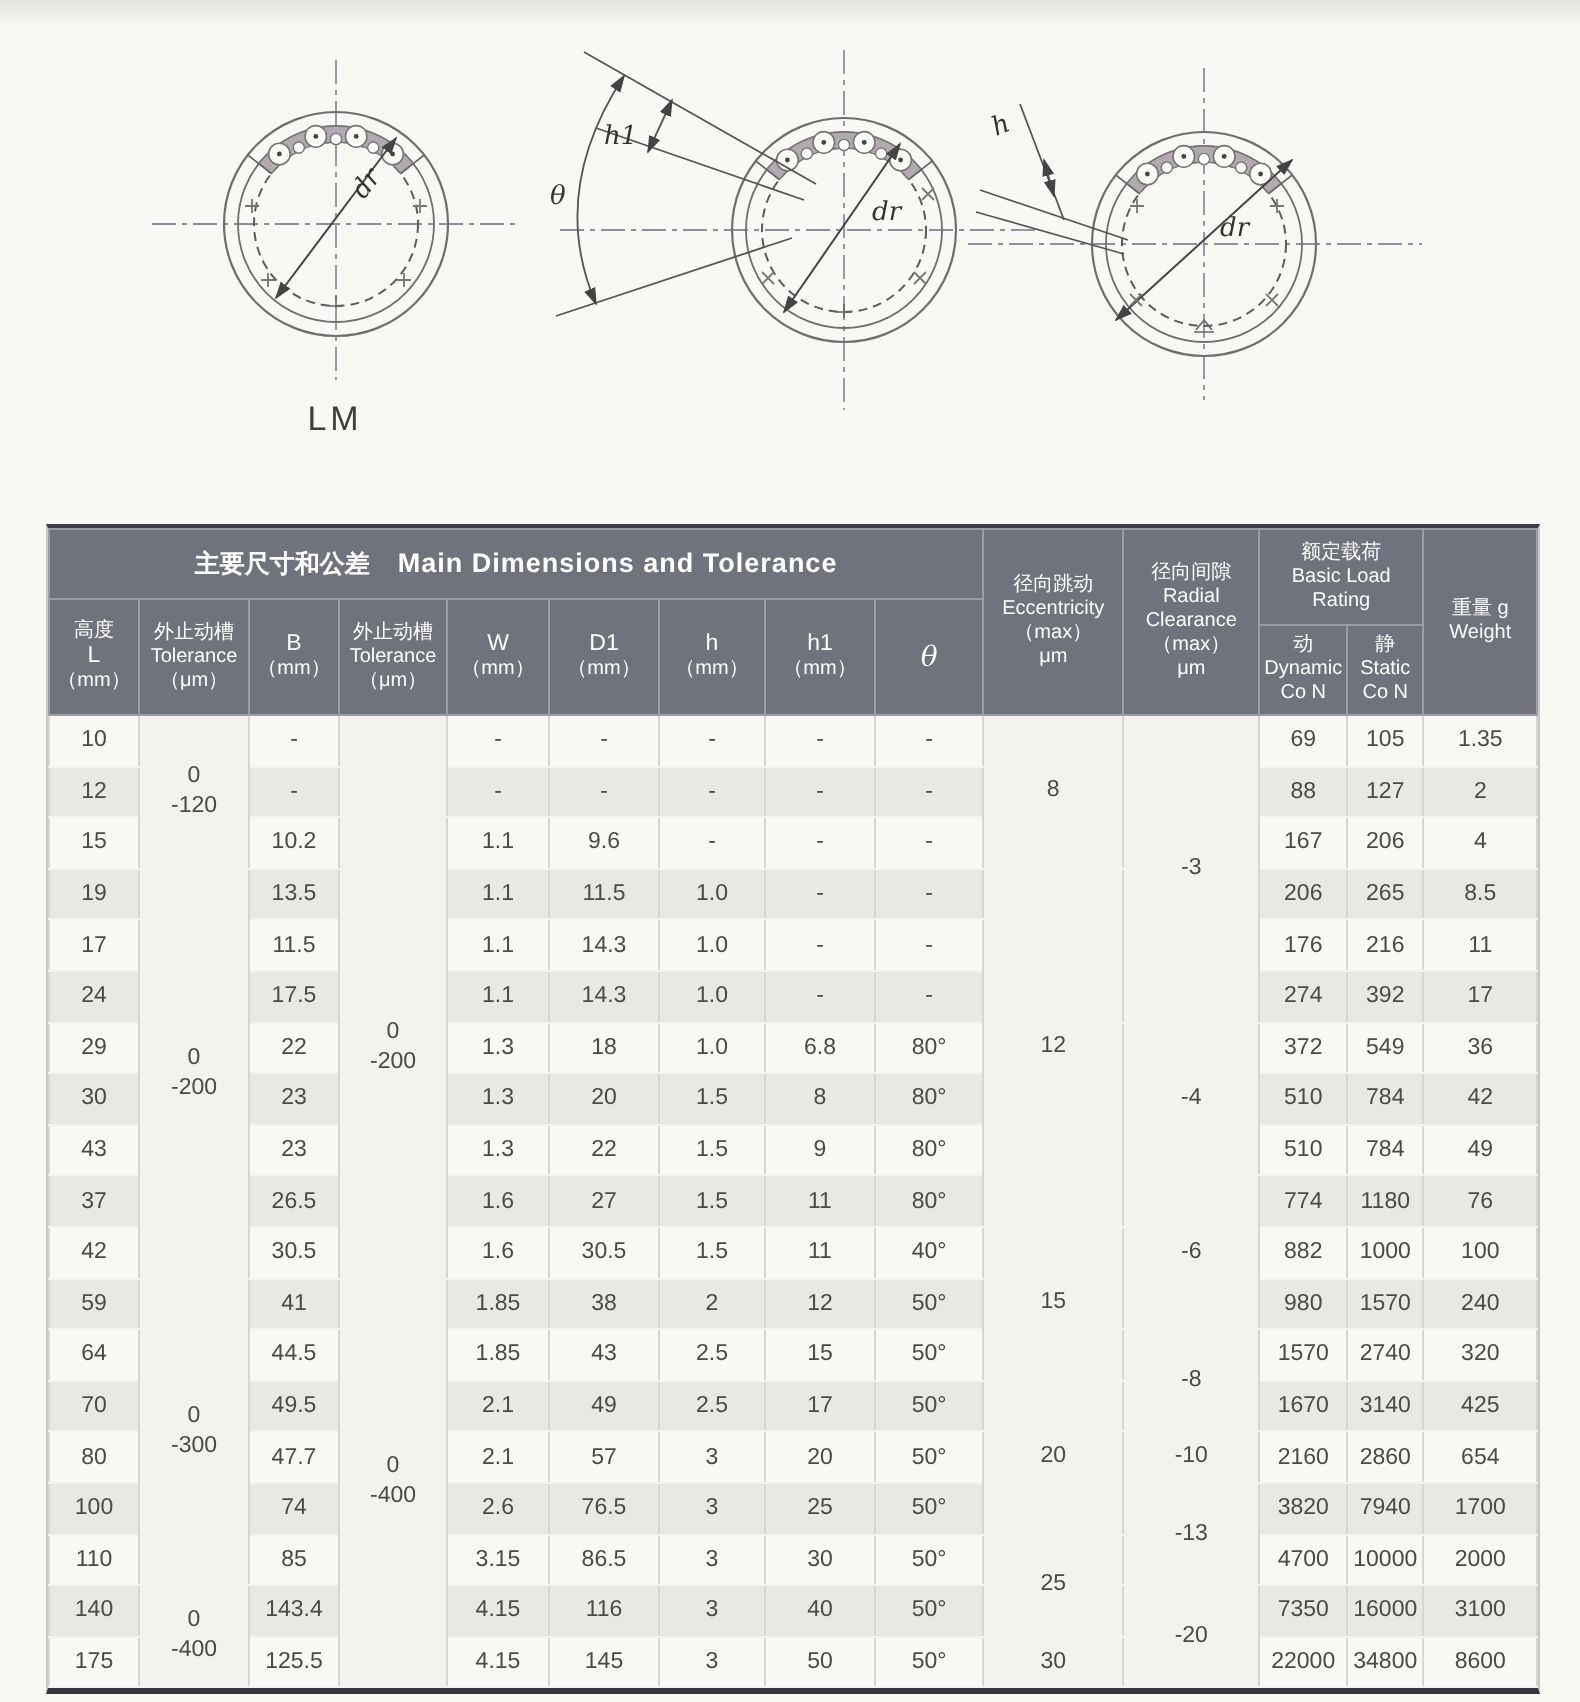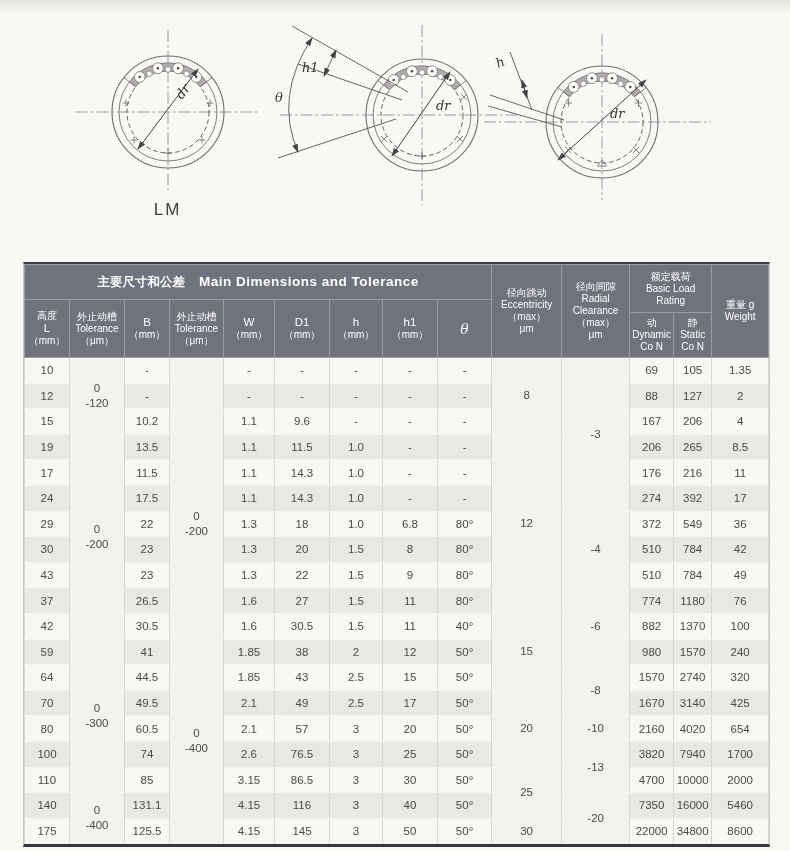--- a/index.html
+++ b/index.html
@@ -410,21 +410,21 @@
         <tr>
           <td class="z">42</td>
           <td class="z">30.5</td>
           <td class="z">1.6</td>
           <td class="z">30.5</td>
           <td class="z">1.5</td>
           <td class="z">11</td>
           <td class="z">40°</td>
           <td rowspan="3" class="m">15</td>
           <td class="z">882</td>
-          <td class="z">1370</td>
+          <td class="z">1000</td>
           <td class="z">100</td>
         </tr>
         <tr>
           <td class="z">59</td>
           <td rowspan="6" class="m">0
 -300</td>
           <td class="z">41</td>
           <td rowspan="8" class="m">0
 -400</td>
           <td class="z">1.85</td>
@@ -457,29 +457,29 @@
           <td class="z">2.5</td>
           <td class="z">17</td>
           <td class="z">50°</td>
           <td rowspan="3" class="m">20</td>
           <td class="z">1670</td>
           <td class="z">3140</td>
           <td class="z">425</td>
         </tr>
         <tr>
           <td class="z">80</td>
-          <td class="z">60.5</td>
+          <td class="z">47.7</td>
           <td class="z">2.1</td>
           <td class="z">57</td>
           <td class="z">3</td>
           <td class="z">20</td>
           <td class="z">50°</td>
           <td rowspan="1" class="m">-10</td>
           <td class="z">2160</td>
-          <td class="z">4020</td>
+          <td class="z">2860</td>
           <td class="z">654</td>
         </tr>
         <tr>
           <td class="z">100</td>
           <td class="z">74</td>
           <td class="z">2.6</td>
           <td class="z">76.5</td>
           <td class="z">3</td>
           <td class="z">25</td>
           <td class="z">50°</td>
@@ -498,30 +498,30 @@
           <td class="z">50°</td>
           <td rowspan="2" class="m">25</td>
           <td class="z">4700</td>
           <td class="z">10000</td>
           <td class="z">2000</td>
         </tr>
         <tr>
           <td class="z">140</td>
           <td rowspan="2" class="m">0
 -400</td>
-          <td class="z">131.1</td>
+          <td class="z">143.4</td>
           <td class="z">4.15</td>
           <td class="z">116</td>
           <td class="z">3</td>
           <td class="z">40</td>
           <td class="z">50°</td>
           <td rowspan="2" class="m">-20</td>
           <td class="z">7350</td>
           <td class="z">16000</td>
-          <td class="z">5460</td>
+          <td class="z">3100</td>
         </tr>
         <tr>
           <td class="z">175</td>
           <td class="z">125.5</td>
           <td class="z">4.15</td>
           <td class="z">145</td>
           <td class="z">3</td>
           <td class="z">50</td>
           <td class="z">50°</td>
           <td rowspan="1" class="m">30</td>

